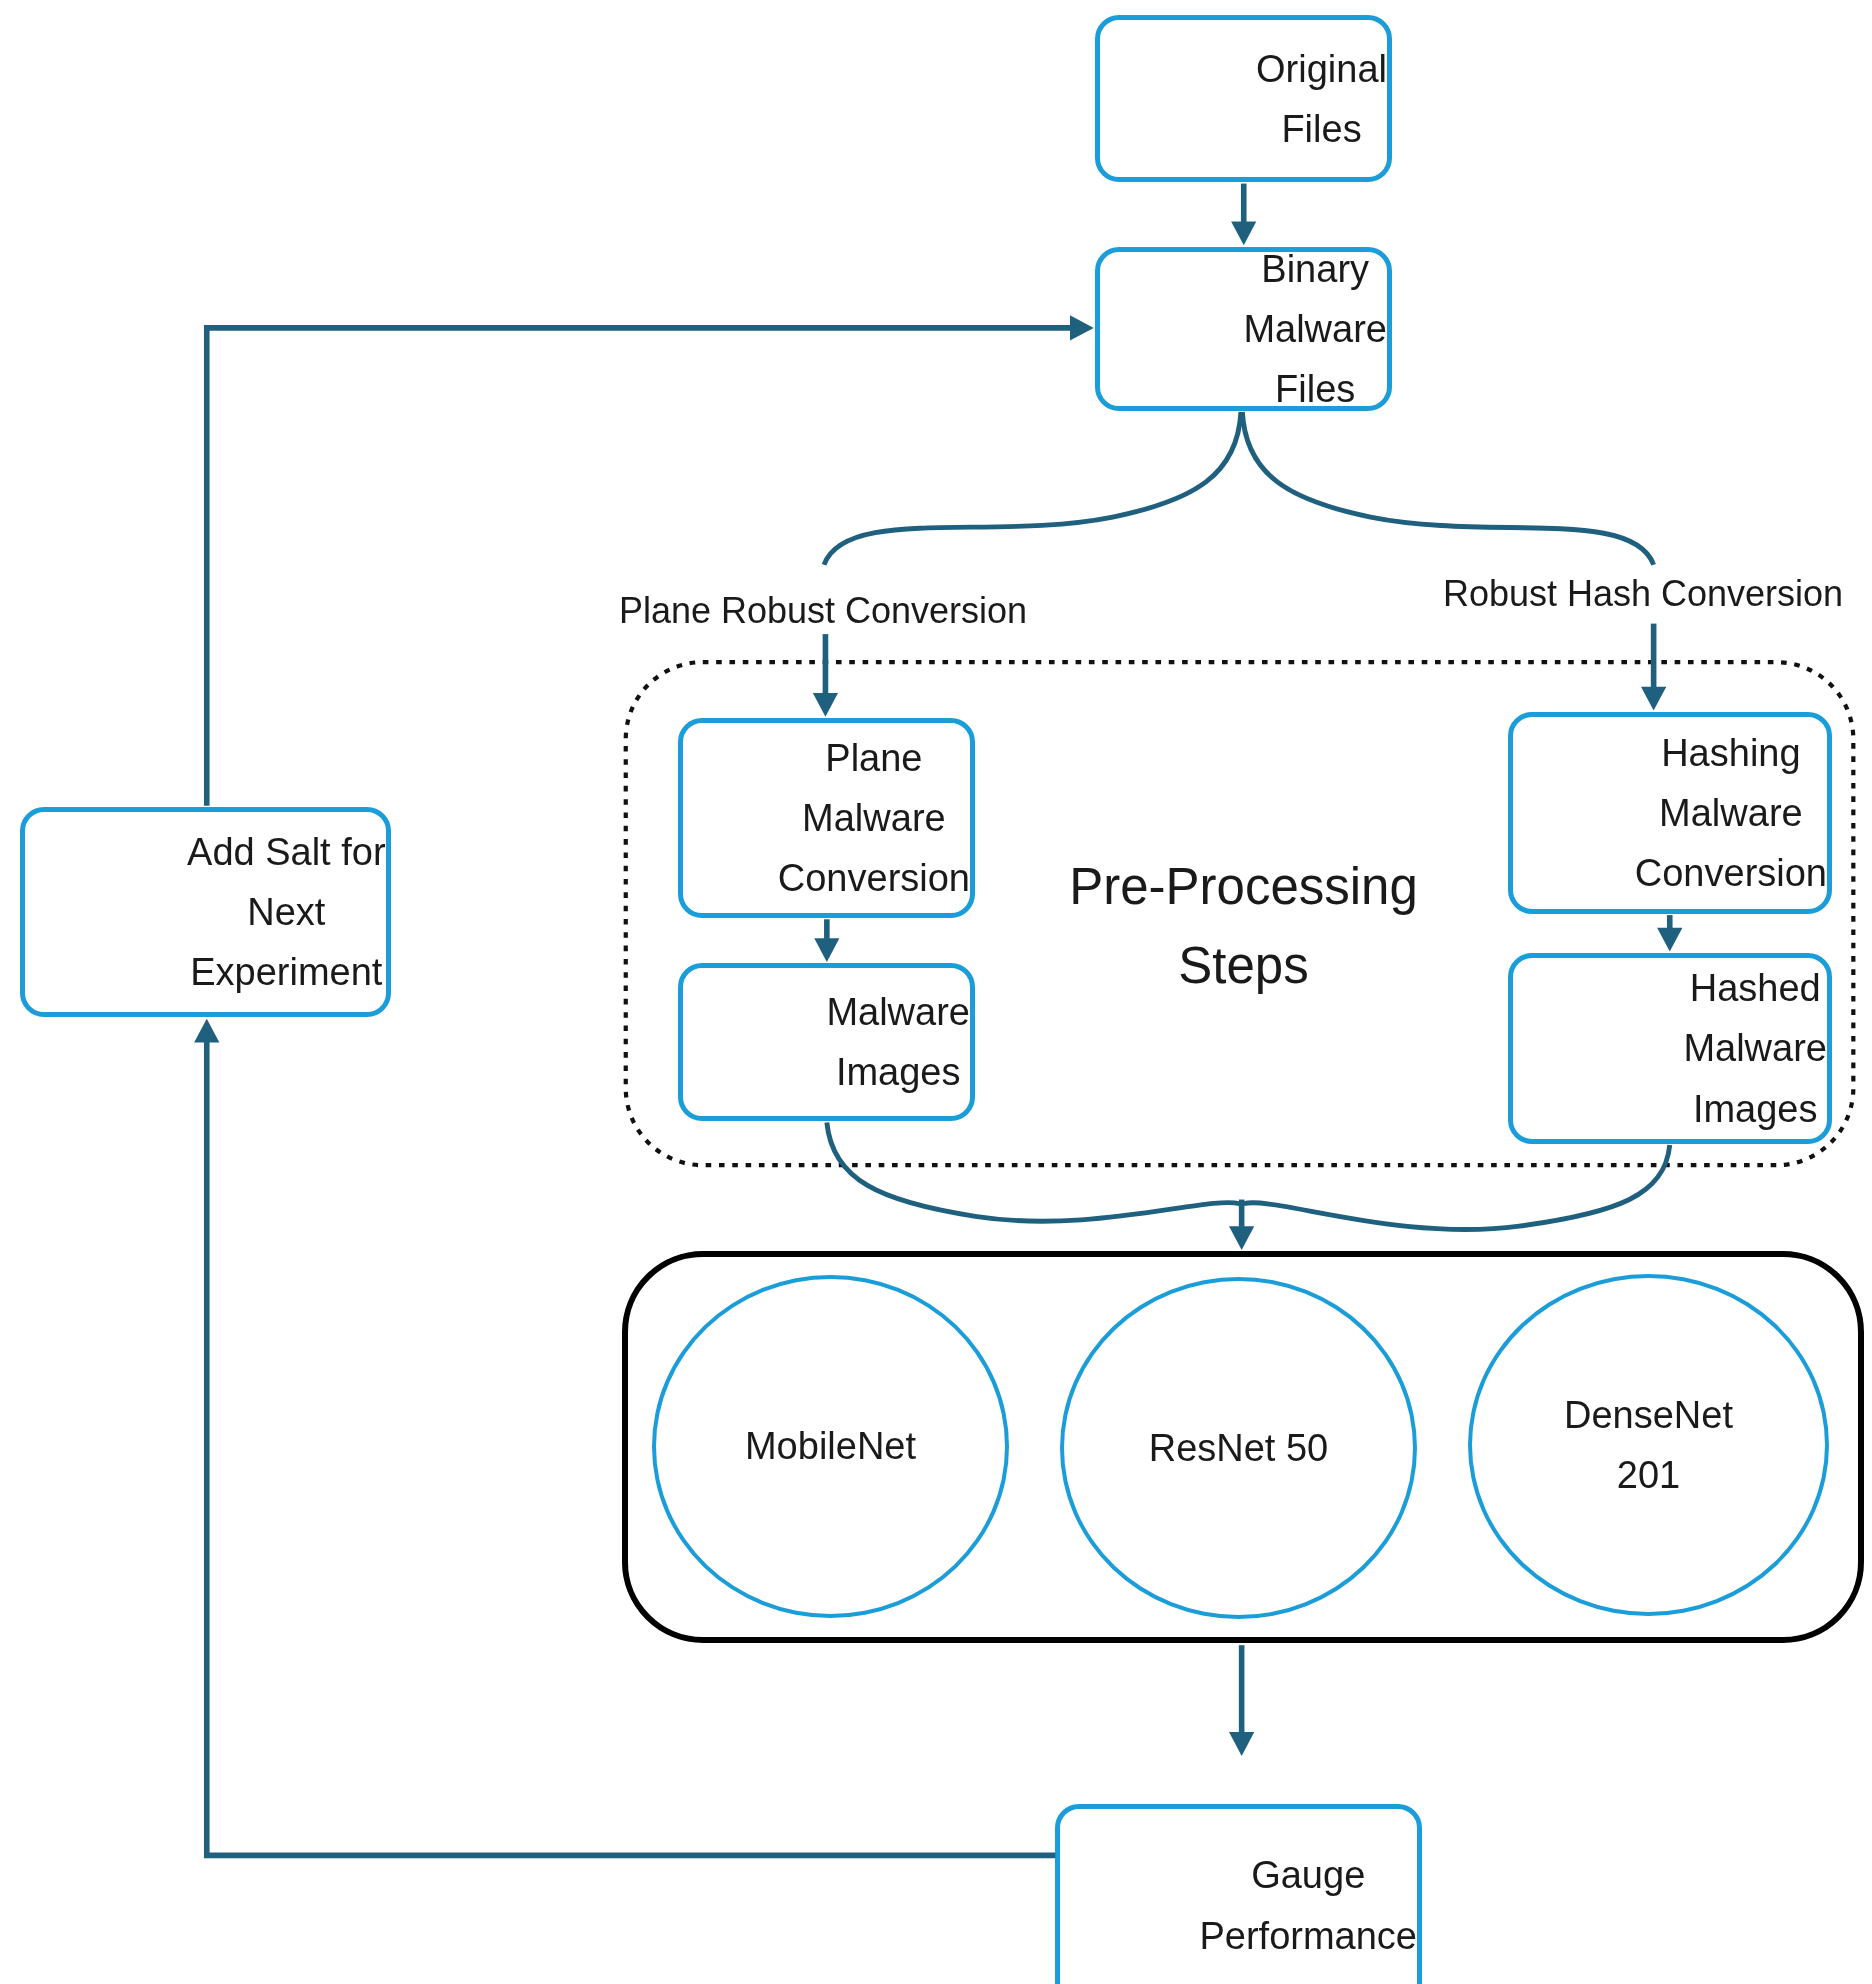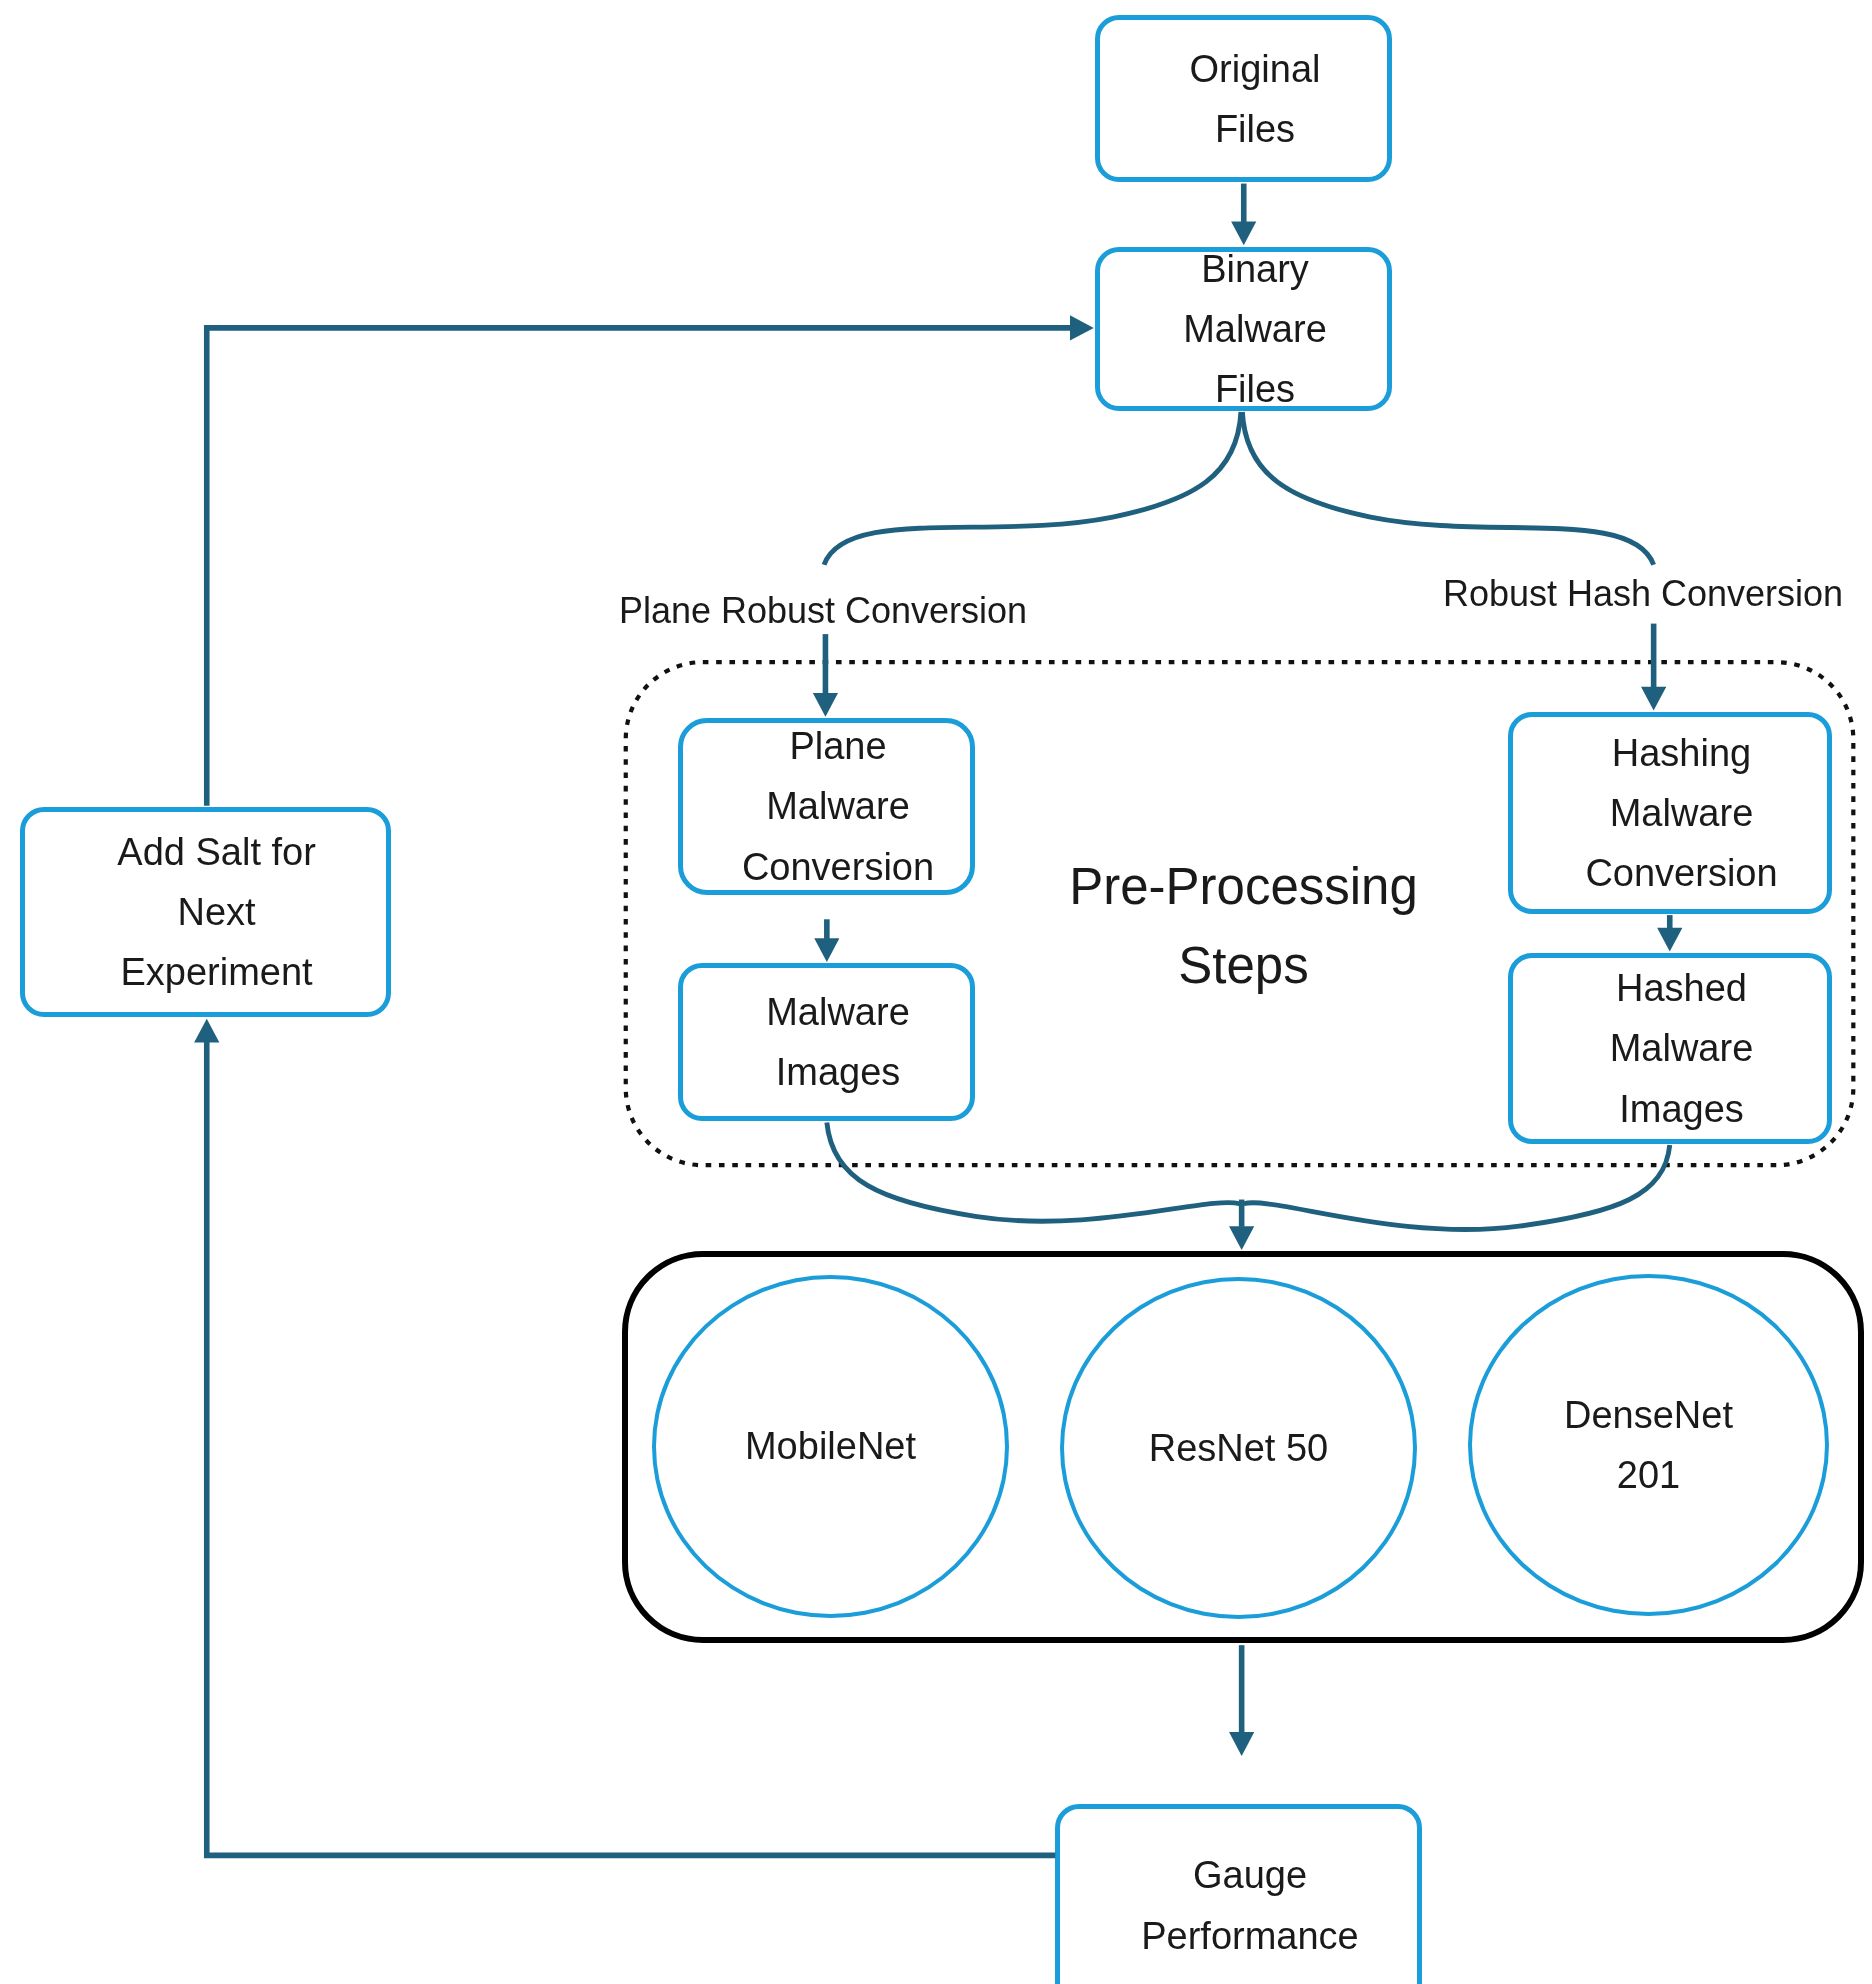--- a/index.html
+++ b/index.html
@@ -14,21 +14,21 @@
   }
   .wires{
     position:absolute;left:0;top:0;width:1873px;height:1985px;
     z-index:3;pointer-events:none;
   }
   .node{
     position:absolute;z-index:2;
     background:#ffffff;
     border:5.6px solid #1b9dd9;
     border-radius:24px;
-    display:flex;align-items:center;justify-content:center;
+    display:flex;align-items:center;justify-content:flex-end;
     text-align:center;
     padding-left:23px;
   }
   .node-label{
     white-space:pre-line;
     font-size:38px;line-height:1.58;
     color:#1a1a1a;
   }
   .container-box{
     position:absolute;z-index:1;
@@ -95,21 +95,21 @@
     <span class="node-label">Original
 Files</span>
   </div>
 
   <div class="node" style="left:1095px;top:247px;width:297px;height:164px;">
     <span class="node-label">Binary
 Malware
 Files</span>
   </div>
 
-  <div class="node" style="left:678px;top:718px;width:297px;height:177px;border-radius:29px;">
+  <div class="node" style="left:678px;top:718px;width:297px;height:200px;">
     <span class="node-label">Plane
 Malware
 Conversion</span>
   </div>
 
   <div class="node" style="left:678px;top:963px;width:297px;height:158px;">
     <span class="node-label">Malware
 Images</span>
   </div>
 

